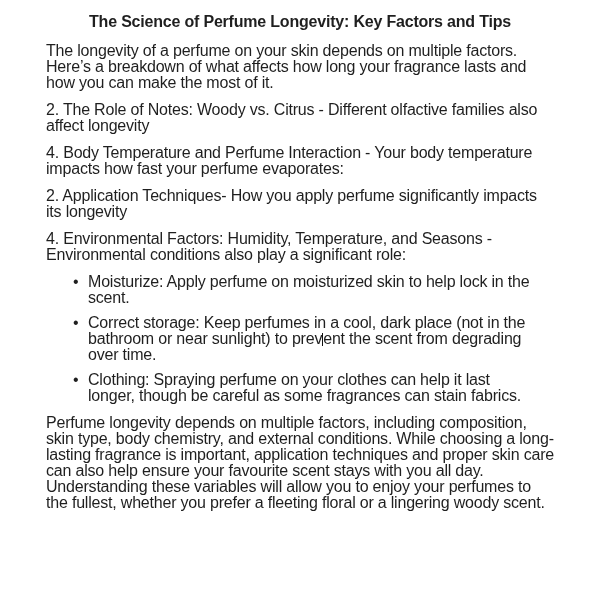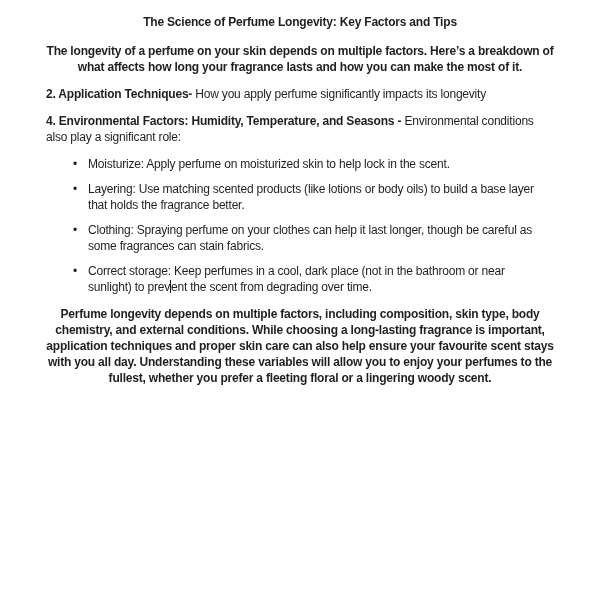--- a/index.html
+++ b/index.html
@@ -9,35 +9,35 @@
     height: 600px;
     background: #ffffff;
     overflow: hidden;
   }
   .page {
     box-sizing: border-box;
     width: 600px;
     height: 600px;
     padding: 14px 46px 0 46px;
     font-family: "Liberation Sans", "DejaVu Sans", sans-serif;
-    font-size: 12px;
+    font-size: 16px;
     line-height: 16px;
     letter-spacing: -0.2px;
     color: #1f1f1f;
     cursor: text;
   }
   .title {
     text-align: center;
     font-weight: bold;
     margin: 0 0 13px 0;
   }
   p.para {
     margin: 0 0 11px 0;
   }
-  .b { font-weight: bold; text-align: center; }
+  .b { font-weight: normal; }
   ul.tips {
     margin: 0 0 11px 0;
     padding: 0 0 0 42px;
     list-style: none;
   }
   ul.tips li {
     position: relative;
     margin: 0 18px 9px 0;
   }
   ul.tips li::before {
@@ -57,30 +57,31 @@
 </head>
 <body>
 
 <div class="page">
 
   <div class="title">The Science of Perfume Longevity: Key Factors and Tips</div>
 
   <p class="para b">The longevity of a perfume on your skin depends on multiple factors. Here’s a breakdown of what affects how long your fragrance lasts and how you can make the most of it.</p>
 
 
+  <p class="para"><span class="b">2. The Role of Notes: Woody vs. Citrus -</span><span> Different olfactive families also affect longevity</span></p>
 
 
+  <p class="para"><span class="b">4. Body Temperature and Perfume Interaction</span><span> - Your body temperature impacts how fast your perfume evaporates:</span></p>
 
   <p class="para"><span class="b">2. Application Techniques-</span><span> How you apply perfume significantly impacts its longevity</span></p>
 
   <p class="para"><span class="b">4. Environmental Factors: Humidity, Temperature, and Seasons -</span><span> Environmental conditions also play a significant role:</span></p>
 
 
   <ul class="tips">
     <li><span>Moisturize: Apply perfume on moisturized skin to help lock in the scent.</span></li>
-    <li><span>Layering: Use matching scented products (like lotions or body oils) to build a base layer that holds the fragrance better.</span></li>
+    <li><span>Correct storage: Keep perfumes in a cool, dark place (not in the bathroom or near sunlight) to prev</span><span class="caret"></span><span>ent the scent from degrading over time.</span></li>
     <li><span>Clothing: Spraying perfume on your clothes can help it last longer, though be careful as some fragrances can stain fabrics.</span></li>
-    <li><span>Correct storage: Keep perfumes in a cool, dark place (not in the bathroom or near sunlight) to prev</span><span class="caret"></span><span>ent the scent from degrading over time.</span></li>
   </ul>
 
   <p class="para b">Perfume longevity depends on multiple factors, including composition, skin type, body chemistry, and external conditions. While choosing a long-lasting fragrance is important, application techniques and proper skin care can also help ensure your favourite scent stays with you all day. Understanding these variables will allow you to enjoy your perfumes to the fullest, whether you prefer a fleeting floral or a lingering woody scent.</p>
 
 </div>
 
 </body></html>

